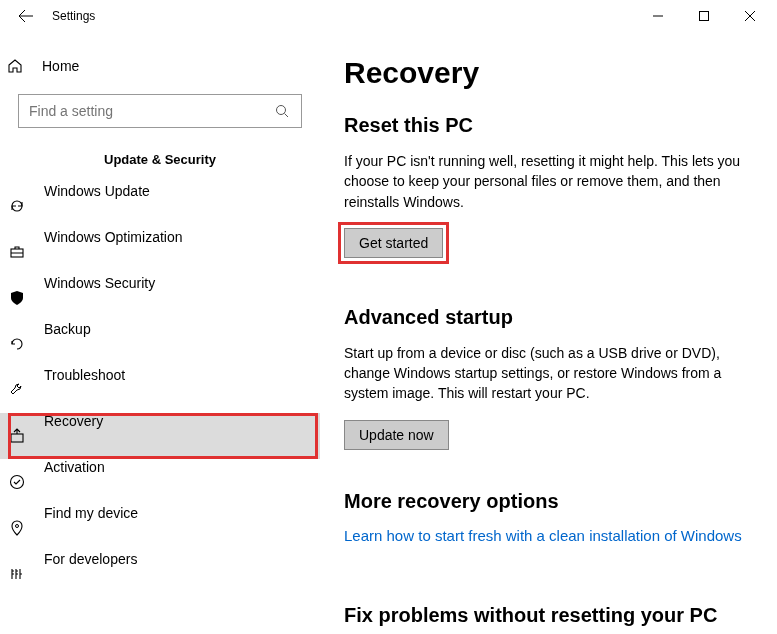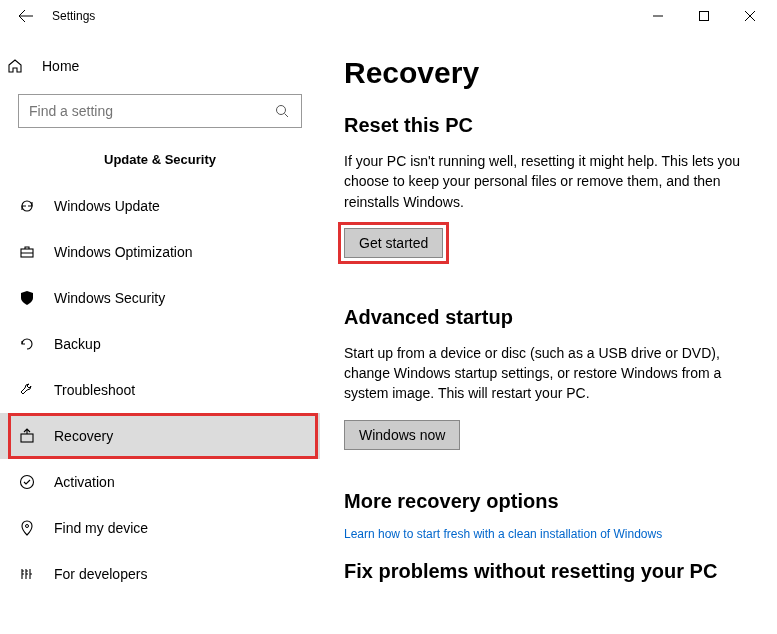--- a/index.html
+++ b/index.html
@@ -13,35 +13,35 @@
     .content { display: flex; flex: 1; overflow: hidden; }
     .sidebar { width: 320px; padding: 12px 0 0 0; display: flex; flex-direction: column; }
     .home-row { display: flex; align-items: center; padding: 8px 6px; height: 44px; cursor: pointer; }
     .home-row .icon { width: 18px; margin-right: 18px; display: flex; align-items: center; justify-content: center; }
     .home-row .label { font-size: 14px; color: #000; }
     .search-box { margin: 6px 18px 14px 18px; height: 34px; border: 1px solid #999; display: flex; align-items: center; padding: 8px 10px; background: #fff; }
     .search-box input { border: none; outline: none; flex: 1; font-size: 14px; color: #555; background: transparent; }
     .search-box .icon { width: 16px; color: #555; }
     .category-label { font-size: 13px; font-weight: 700; padding: 10px 18px 16px 18px; color: #000; text-align: center; }
     .nav-list { display: flex; flex-direction: column; }
-    .nav-item { display: flex; align-items: center; height: 46px; padding: 0 18px; cursor: pointer; position: relative; }
+    .nav-item { display: flex; height: 46px; padding: 0 8px; cursor: pointer; position: relative; }
     .nav-item .icon { width: 18px; margin-right: 18px; display: flex; align-items: center; justify-content: center; color: #000; }
     .nav-item .label { font-size: 14px; color: #000; }
     .nav-item.selected { background: #dcdcdc; }
     .highlight-red { position: absolute; border: 3px solid #e03131; pointer-events: none; }
     .hl-recovery { left: 8px; top: 0; right: 2px; bottom: 0; }
     .main { flex: 1; padding: 24px 22px 0 24px; overflow-y: auto; }
     .page-title { font-size: 30px; font-weight: 600; margin-bottom: 24px; color: #000; }
     .section-title { font-size: 20px; font-weight: 600; margin-bottom: 14px; color: #000; }
     .section-text { font-size: 14px; color: #000; line-height: 1.45; margin-bottom: 16px; max-width: 410px; }
     .btn-wrap { position: relative; display: inline-block; margin-bottom: 48px; }
     .btn { background: #ccc; border: 1px solid #888; padding: 6px 14px; font-size: 14px; cursor: pointer; color: #000; }
     .hl-btn { left: -6px; top: -6px; right: -6px; bottom: -6px; }
     .btn-plain-wrap { margin-bottom: 40px; }
-    .link { color: #0066cc; font-size: 12px; cursor: pointer; margin-bottom: 19px; display: block; }
+    .link { color: #0066cc; font-size: 15px; cursor: pointer; margin-bottom: 60px; display: block; }
     svg { display: block; }
   </style>
 </head>
 <body>
 
 <div class="window">
   <div class="titlebar">
     <div class="back-btn">
       <svg width="16" height="16" viewBox="0 0 16 16">
           <path d="M7 2 L1 8 L7 14 M1 8 H15" stroke="#000" stroke-width="1" fill="none"></path>
@@ -179,21 +179,21 @@
       <h2 class="section-title">Reset this PC</h2>
       <p class="section-text">If your PC isn't running well, resetting it might help. This lets you choose to keep your personal files or remove them, and then reinstalls Windows.</p>
       <div class="btn-wrap">
         <div class="highlight-red hl-btn"></div>
         <button class="btn">Get started</button>
       </div>
 
       <h2 class="section-title">Advanced startup</h2>
       <p class="section-text">Start up from a device or disc (such as a USB drive or DVD), change Windows startup settings, or restore Windows from a system image. This will restart your PC.</p>
       <div class="btn-plain-wrap">
-        <button class="btn">Windows now</button>
+        <button class="btn">Update now</button>
       </div>
 
       <h2 class="section-title">More recovery options</h2>
       <a class="link">Learn how to start fresh with a clean installation of Windows</a>
 
       <h2 class="section-title">Fix problems without resetting your PC</h2>
     </div>
   </div>
 </div>
 

